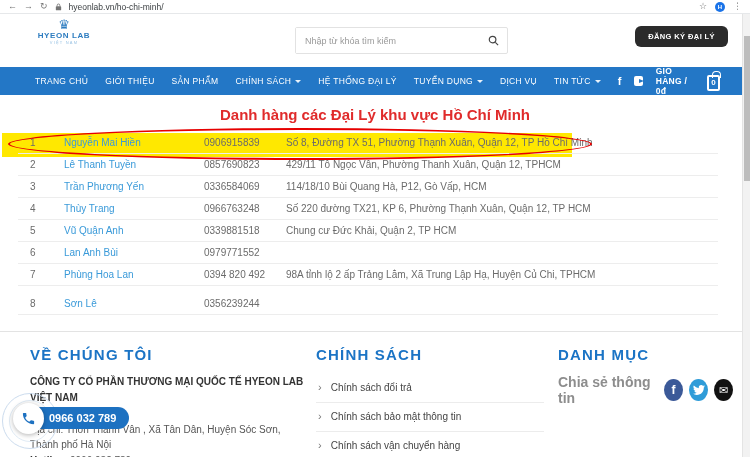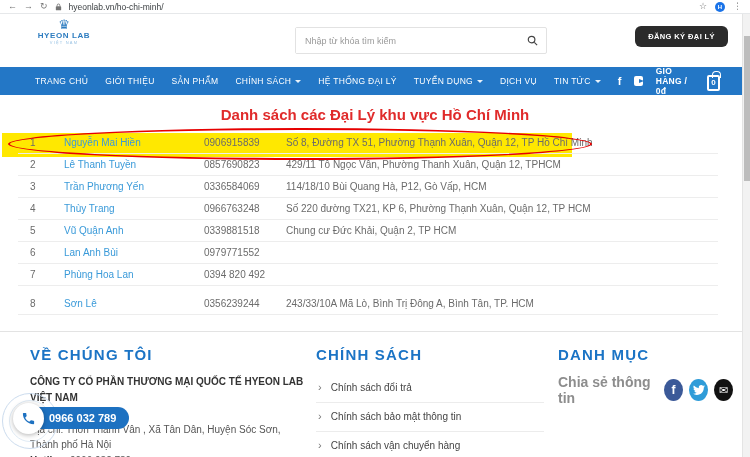--- a/index.html
+++ b/index.html
@@ -21,21 +21,21 @@
   .scrollbar { position:absolute; right:0; top:14px; bottom:0; width:8px; background:#f2f2f2;
                border-left:1px solid #e4e4e4; z-index:60; }
   .scroll-thumb { position:absolute; top:22px; left:1px; right:0; height:145px; background:#bdbdbd; }
 
   
   .site-header { position:relative; height:53px; background:#fff; }
   .logo { position:absolute; left:34px; top:5px; width:60px; text-align:center; cursor:pointer; }
   .logo-crown { font-size:13px; line-height:12px; color:#2d7cc0; }
   .logo-title { font-size:8px; font-weight:bold; letter-spacing:.6px; color:#2d7cc0; }
   .logo-sub { font-size:4px; letter-spacing:1.2px; color:#9cc4e4; }
-  .search { position:absolute; left:295px; top:13px; width:252px; height:27px;
+  .search { position:absolute; left:295px; top:13px; width:213px; height:27px;
             border:1px solid #e2e2e2; border-radius:2px; display:flex; align-items:center; background:#fff; }
   .search input { border:0; outline:none; flex:1; height:100%; padding:0 9px; font-size:9px;
                   color:#333; font-family:"Liberation Sans", sans-serif; }
   .search input::placeholder { color:#9a9a9a; }
   .search-btn { width:28px; height:100%; display:flex; align-items:center; justify-content:center;
                 background:none; border:0; cursor:pointer; }
   .register-btn { position:absolute; right:22px; top:12px; background:#2b2b2b; color:#fff;
                   border:0; font-size:7.5px; font-weight:bold; letter-spacing:.4px;
                   padding:6px 13px; border-radius:6px; cursor:pointer;
                   font-family:"Liberation Sans", sans-serif; }
@@ -184,21 +184,21 @@
       <span class="fb-ico">f</span>
       <span class="yt-ico"></span>
       <span class="cart-label">GIỎ HÀNG / 0đ</span>
       <span class="bag-ico">
           <span>0</span>
         </span>
     </span>
   </nav>
 
   <main>
-    <h1 class="page-title">Danh sách các Đại Lý khu vực Hồ Chí Minh</h1>
+    <h1 class="page-title">Danh hàng các Đại Lý khu vực Hồ Chí Minh</h1>
 
     <div class="dealer-table">
       <div class="hl-band"></div>
       <div class="hl-ellipse"></div>
 
       <div class="row">
         <span class="col-no">1</span>
         <span class="col-name">Nguyễn Mai Hiền</span>
         <span class="col-phone">0906915839</span>
         <span class="col-address">Số 8, Đường TX 51, Phường Thạnh Xuân, Quận 12, TP Hồ Chí Minh</span>
@@ -229,26 +229,26 @@
       </div>
       <div class="row">
         <span class="col-no">6</span>
         <span class="col-name">Lan Anh Bùi</span>
         <span class="col-phone">0979771552</span>
       </div>
       <div class="row">
         <span class="col-no">7</span>
         <span class="col-name">Phùng Hoa Lan</span>
         <span class="col-phone">0394 820 492</span>
+        <span class="col-address">98A tỉnh lộ 2 ấp Trảng Lắm, Xã Trung Lập Hạ, Huyện Củ Chi, TPHCM</span>
       </div>
       <div class="row gap">
         <span class="col-no">8</span>
         <span class="col-name">Sơn Lê</span>
         <span class="col-phone">0356239244</span>
-        <span class="col-address">243/33/10A Mã Lò, Bình Trị Đông A, Bình Tân, TP. HCM</span>
       </div>
     </div>
   </main>
 
   <footer class="footer">
     <div class="f-about">
       <div class="f-head">VỀ CHÚNG TÔI</div>
       <div class="company-name">CÔNG TY CỔ PHẦN THƯƠNG MẠI QUỐC TẾ HYEON LAB VIỆT NAM</div>
       <div class="f-line">MST: 0109470967</div>
       <div class="f-line">Địa chỉ: Thôn Thanh Vân , Xã Tân Dân, Huyện Sóc Sơn, Thành phố Hà Nội</div>

